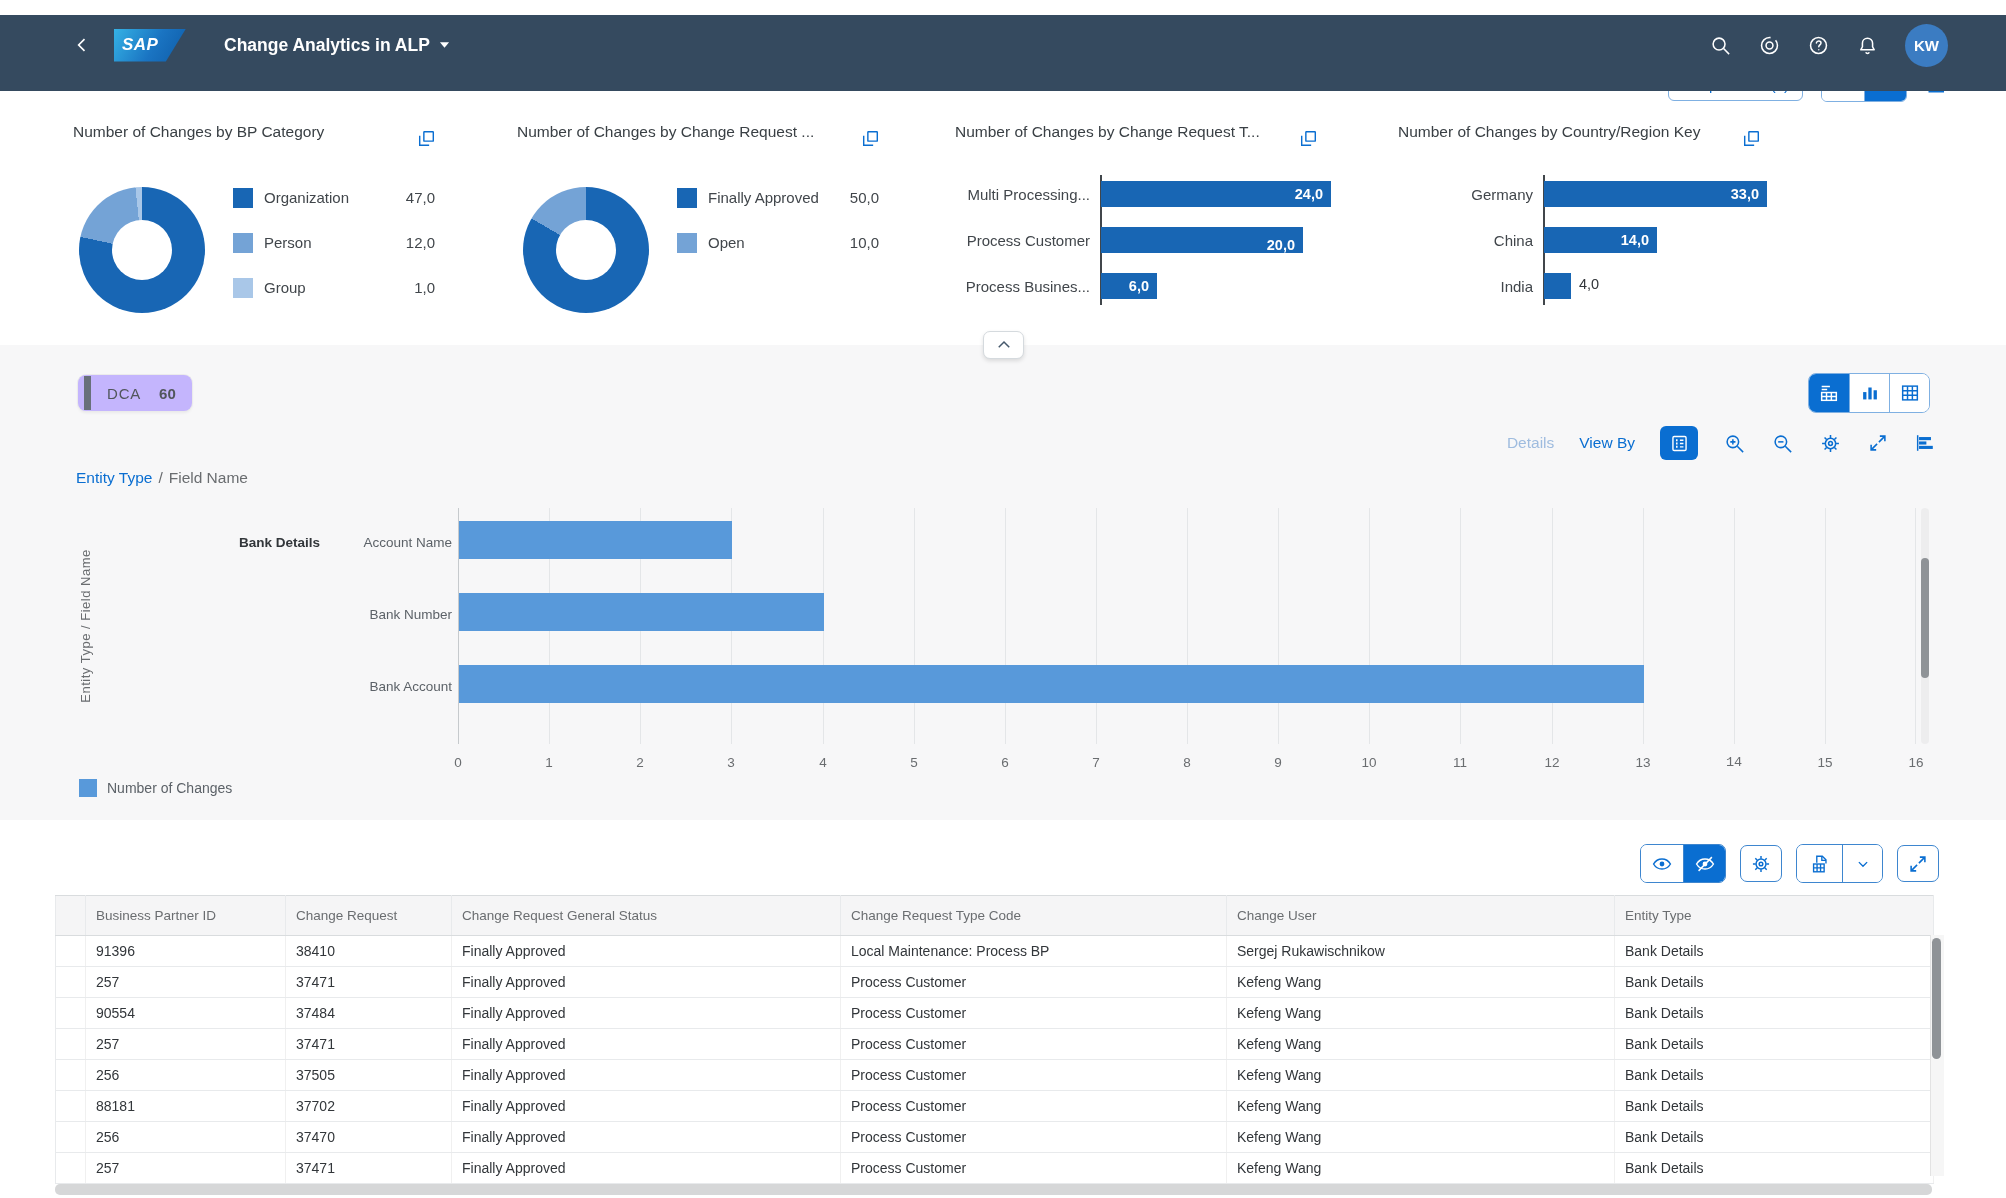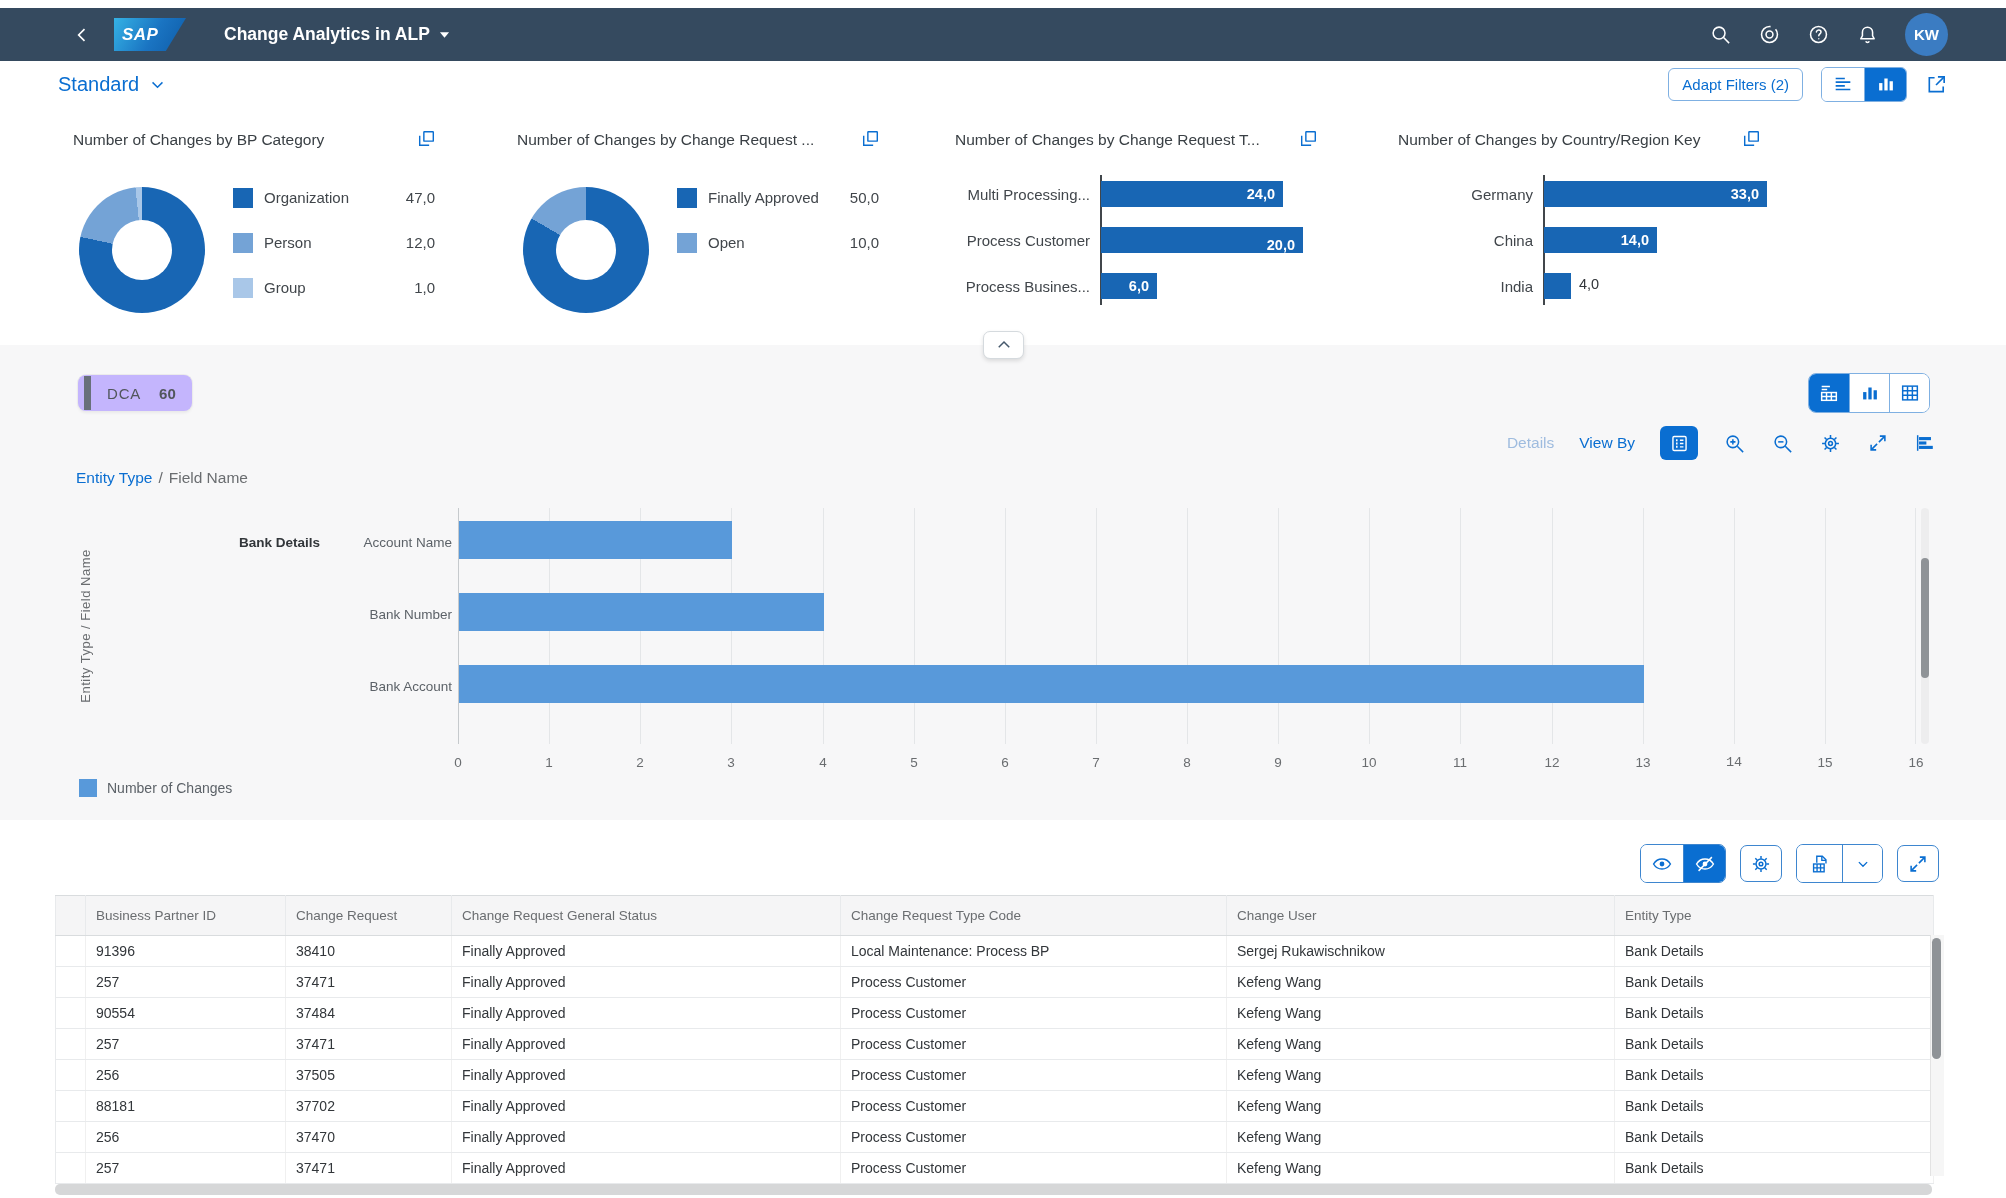--- a/index.html
+++ b/index.html
@@ -2,22 +2,22 @@
 <html><head>
 <meta charset="utf-8">
 <style>
   html,body{margin:0;padding:0}
   body{width:2006px;height:1198px;position:relative;overflow:hidden;background:#fff;
        font-family:"Liberation Sans","DejaVu Sans",sans-serif;color:#32363a}
   svg{display:block}
   button{font-family:inherit;cursor:pointer}
 
   
-  .shell{position:absolute;top:8px;left:0;right:0;height:53px;background:#354a5f;display:flex;
-         align-items:center;padding:0 58px 0 72px;color:#fff;z-index:5}
+  .shell{position:absolute;top:15px;left:0;right:0;height:60px;background:#354a5f;display:flex;
+         align-items:center;padding:0 58px 16px 72px;color:#fff;z-index:5}
   .shell-left{display:flex;align-items:center;gap:22px}
   .back-btn{background:none;border:none;color:#fff;display:flex;padding:0}
   .sap-logo{width:64px;height:33px;background:linear-gradient(120deg,#35b2e5 0%,#1a74c2 55%,#0e5ca8 100%);
             clip-path:polygon(0 0,100% 0,72% 100%,0 100%);display:flex;align-items:center;
             padding-left:8px;font-style:italic;font-weight:bold;font-size:17px;letter-spacing:.5px}
   .shell-title{display:flex;align-items:center;gap:9px;font-size:17.5px;font-weight:700;margin-left:16px;
                background:none;border:none;color:#ffffff;padding:0}
   .shell-right{margin-left:auto;display:flex;align-items:center;gap:26px}
   .shell-icon{background:none;border:none;color:#fff;display:flex;padding:0}
   .avatar{width:43px;height:43px;border-radius:50%;background:#3b7cc2;display:flex;align-items:center;
@@ -33,21 +33,21 @@
   .seg{display:flex;border:1px solid #7fb0e2;border-radius:6px;overflow:hidden;background:#fff}
   .seg-cell{width:42px;height:33px;display:flex;align-items:center;justify-content:center;color:#0a6ed1;
             background:#fff;border:none;padding:0}
   .seg-cell + .seg-cell{border-left:1px solid #7fb0e2}
   .seg-cell.sel{background:#0a6ed1;color:#fff}
   .icon-plain{background:none;border:none;color:#0a6ed1;display:flex;padding:0}
 
   
   .kpi-strip{position:absolute;top:115px;left:0;right:0;height:230px;background:#fff;border-bottom:1px solid #e3e6e8}
   .kpi-card{position:absolute;top:0;width:385px;height:229px}
-  .kpi-title{position:absolute;left:0;top:16px;font-size:15.5px;color:#3a4045;white-space:nowrap}
+  .kpi-title{position:absolute;left:0;top:8px;font-size:15.5px;color:#3a4045;white-space:nowrap}
   .kpi-copy{position:absolute;left:345px;top:15px;color:#0a6ed1;background:none;border:none;padding:0;display:flex}
   .donut{position:absolute;left:6px;top:72px;width:126px;height:126px;border-radius:50%}
   .donut::after{content:"";position:absolute;inset:33px;background:#fff;border-radius:50%}
   .kpi-legend{position:absolute;left:160px;top:60px;width:202px}
   .kpi-lrow{display:flex;align-items:center;height:45px}
   .sq{width:20px;height:20px;flex:0 0 20px}
   .ll{margin-left:11px;font-size:15px;color:#41464b;white-space:nowrap}
   .lv{margin-left:auto;font-size:15px;color:#41464b}
   .mb-rows{position:absolute;left:0;top:56px;right:0}
   .mb-row{position:relative;height:46px;display:flex;align-items:center}
@@ -289,21 +289,21 @@
         <svg viewBox="0 0 18 18" width="17" height="17">
           <rect x="6.2" y="1.8" width="10" height="10" rx="0.5" fill="none" stroke="currentColor" stroke-width="1.5"></rect>
           <path d="M11.8 16.2h-10v-10" fill="none" stroke="currentColor" stroke-width="1.5"></path>
         </svg>
       </button>
       <div class="mb-axis"></div>
       <div class="mb-rows">
         <div class="mb-row">
           <span class="mb-label">Multi Processing...</span>
           <div class="mb-track">
-            <div class="mb-bar" style="width: 182px; background: rgb(24, 102, 180);">
+            <div class="mb-bar" style="width: 182px; background: rgb(24, 102, 180); padding-left: 48px;">
               <span class="mb-val-in">24,0</span>
             </div>
           </div>
         </div>
         <div class="mb-row">
           <span class="mb-label">Process Customer</span>
           <div class="mb-track">
             <div class="mb-bar" style="width: 202px; background: rgb(24, 102, 180); align-items: flex-end;">
               <span class="mb-val-in">20,0</span>
             </div>

